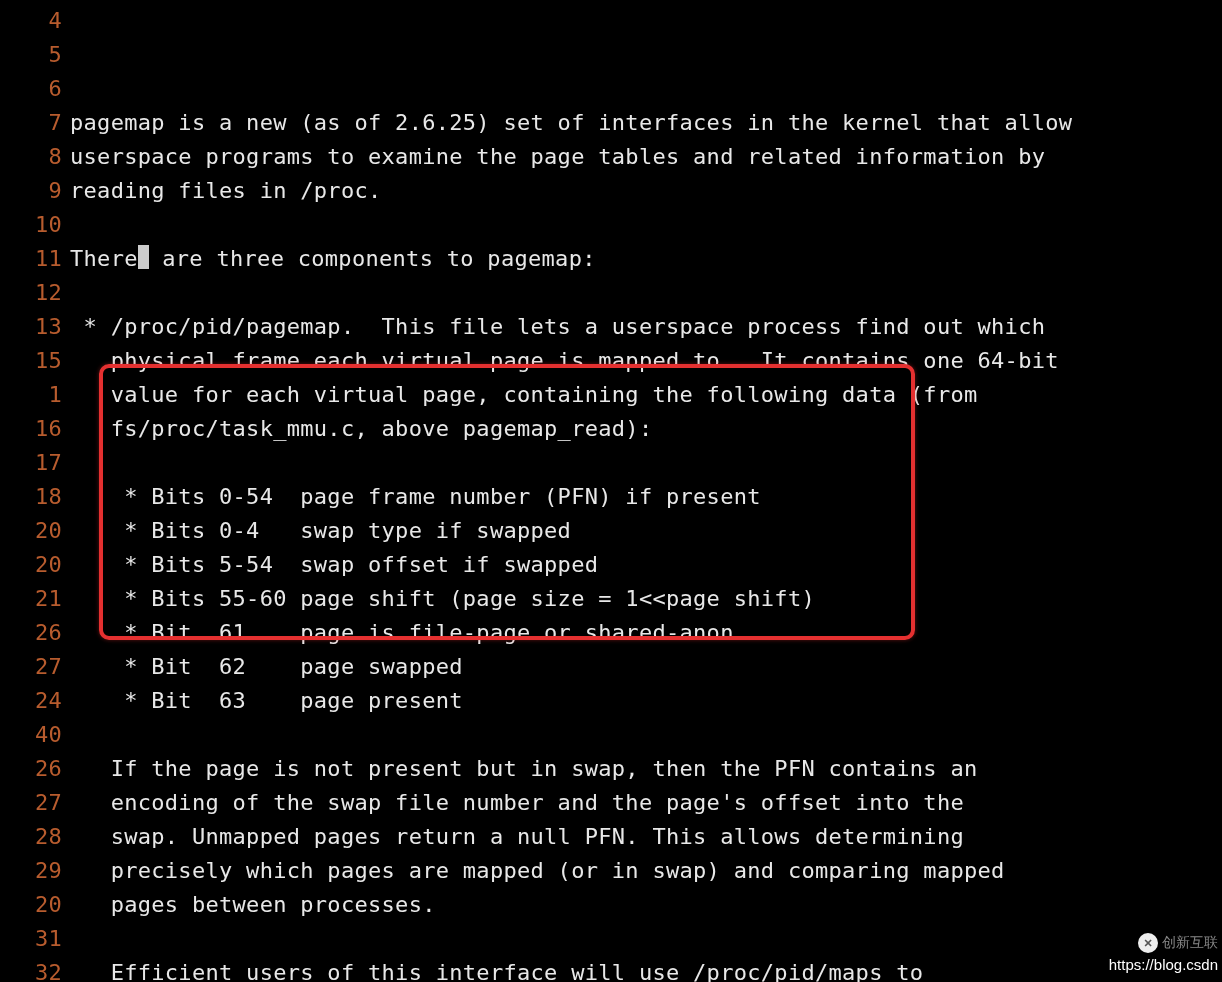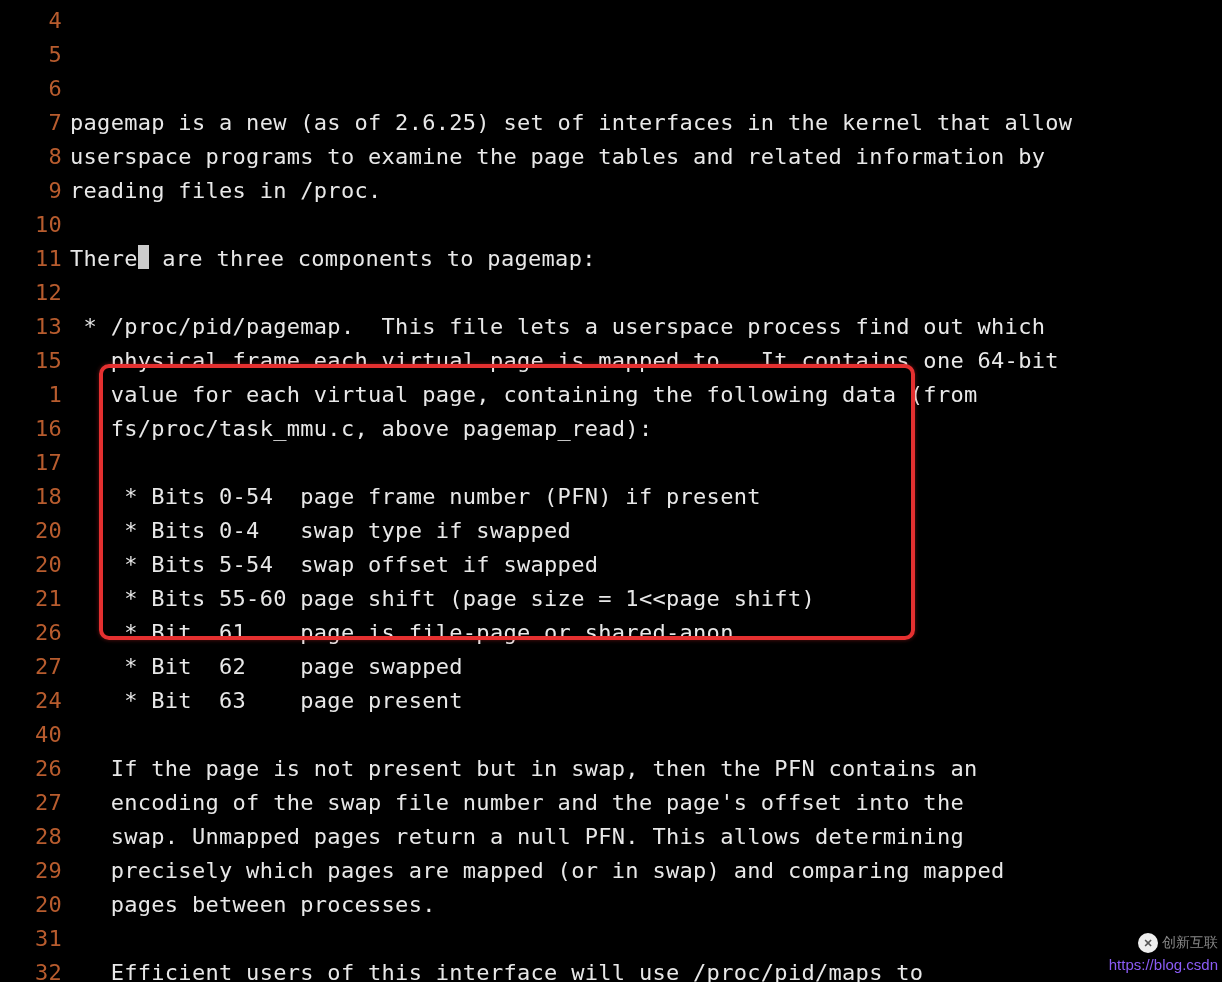--- a/index.html
+++ b/index.html
@@ -55,21 +55,21 @@
     height: 268px;
     pointer-events: none;
     box-shadow: 0 0 4px rgba(229,48,48,0.4);
   }
   .watermark1 {
     position: fixed;
     right: 4px;
     bottom: 6px;
     font-family: Arial, sans-serif;
     font-size: 15px;
-    color: #8b5cf6;
+    color: #ffffff;
   }
   .watermark2 {
     position: fixed;
     right: 4px;
     bottom: 28px;
     font-family: "Microsoft YaHei", Arial, sans-serif;
     font-size: 14px;
     color: #888;
     display:flex;
     align-items:center;

